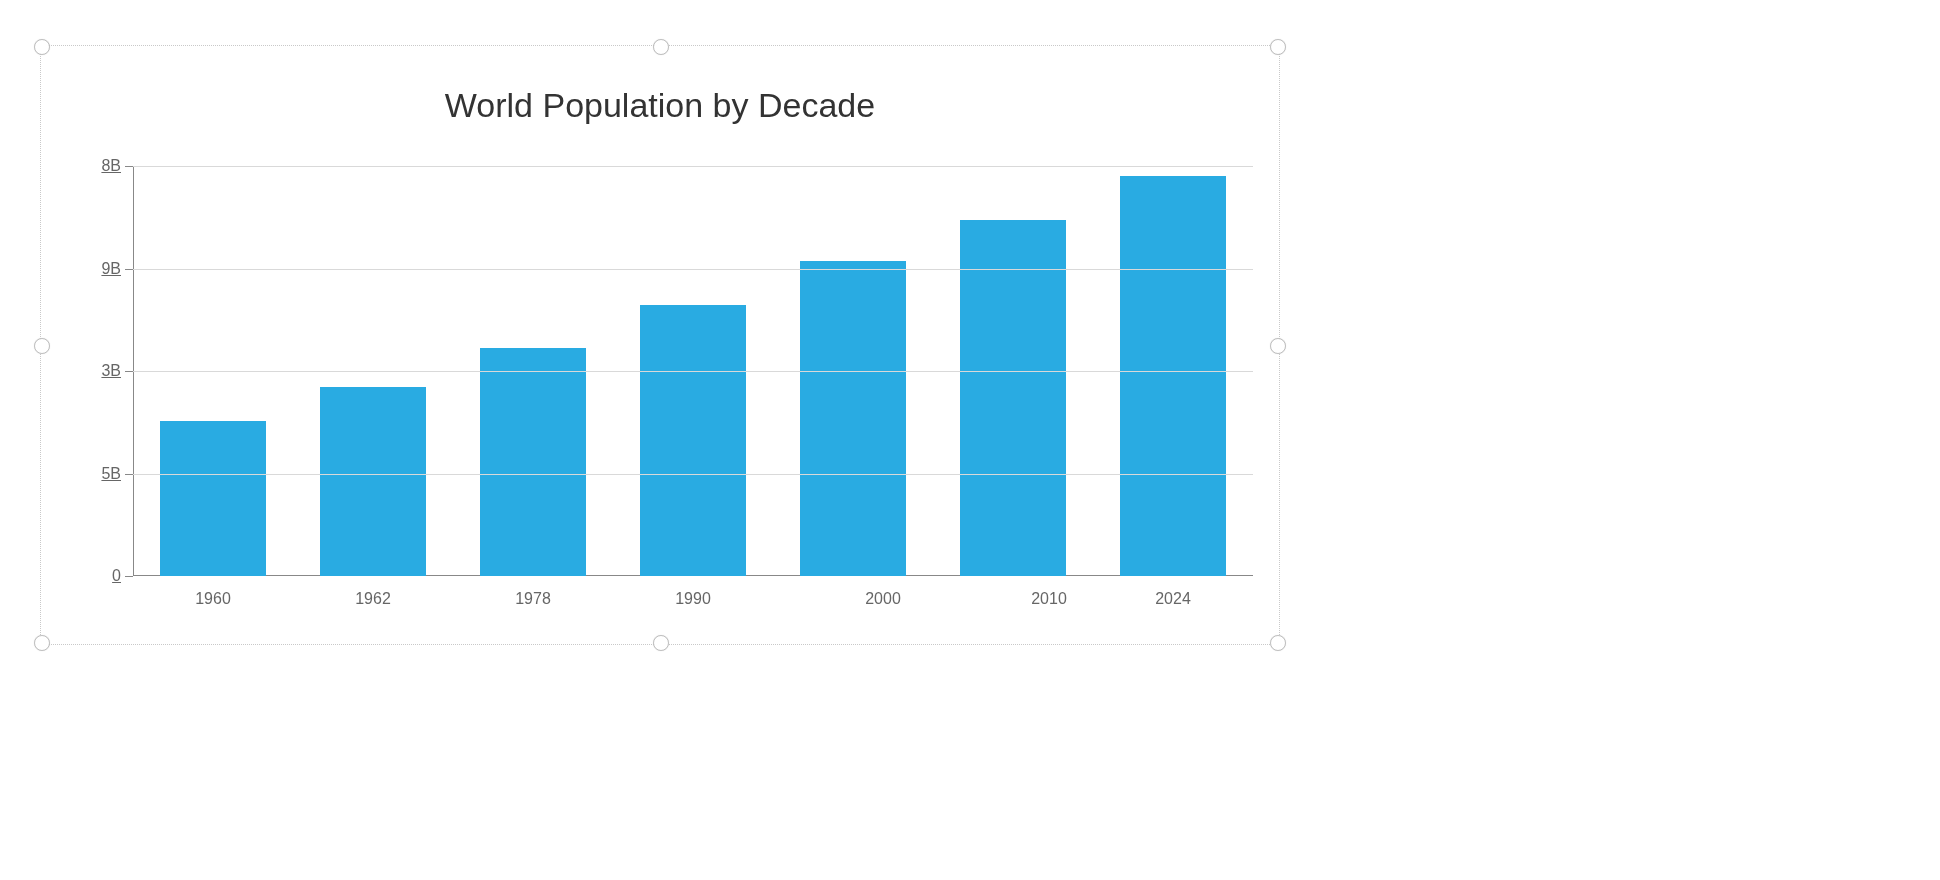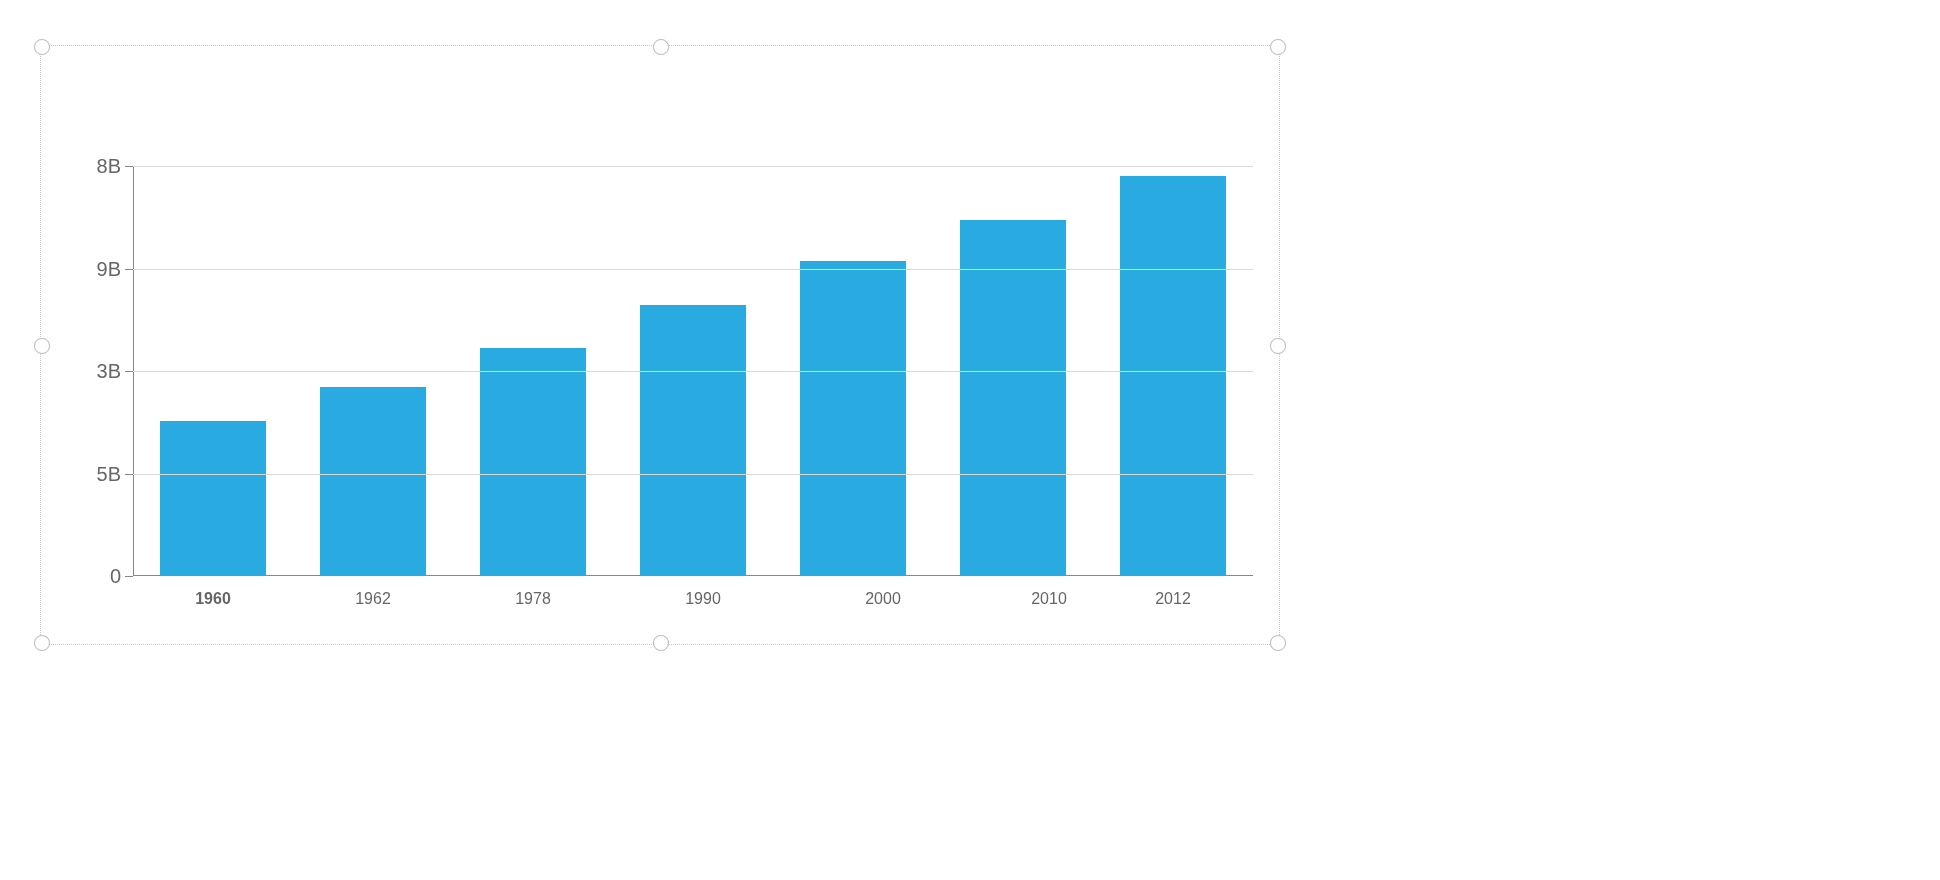--- a/index.html
+++ b/index.html
@@ -86,24 +86,25 @@
     left: 0;
     right: 0;
     height: 0;
     border-top: 1px solid #d9d9d9;
   }
   .y-tick-label {
     position: absolute;
     left: -56px;
     width: 44px;
     text-align: right;
-    font-size: 20px;
+    font-size: 16px;
     color: #666666;
     font-weight: 300;
     transform: translateY(-50%);
+    text-decoration: underline;
   }
   .y-tick-mark {
     position: absolute;
     left: -8px;
     width: 8px;
     height: 0;
     border-top: 1px solid #888888;
   }
   .bars {
     position: absolute;
@@ -136,20 +137,21 @@
 
     <div class="handle h-tl"></div>
     <div class="handle h-tr"></div>
     <div class="handle h-bl"></div>
     <div class="handle h-br"></div>
     <div class="handle h-ml"></div>
     <div class="handle h-mr"></div>
     <div class="handle h-mt"></div>
     <div class="handle h-mb"></div>
 
+    <div class="chart-title">World Population by Decade</div>
 
     <div class="plot" id="plot">
       <div class="y-axis"></div>
       <div class="x-baseline"></div>
       <div class="bars" id="bars">
           <div class="bar" style="left: 27.2px; width: 105.6px; height: 155.287px; background: rgb(41, 171, 226);"></div>
           <div class="bar" style="left: 187.2px; width: 105.6px; height: 188.6px; background: rgb(41, 171, 226);"></div>
           <div class="bar" style="left: 347.2px; width: 105.6px; height: 227.55px; background: rgb(41, 171, 226);"></div>
           <div class="bar" style="left: 507.2px; width: 105.6px; height: 271.113px; background: rgb(41, 171, 226);"></div>
           <div class="bar" style="left: 667.2px; width: 105.6px; height: 314.675px; background: rgb(41, 171, 226);"></div>
@@ -163,22 +165,22 @@
         <div class="y-tick-label" style="top: 307.5px;">5B</div>
         <div class="gridline" style="top: 205px;"></div>
         <div class="y-tick-mark" style="top: 205px;"></div>
         <div class="y-tick-label" style="top: 205px;">3B</div>
         <div class="gridline" style="top: 102.5px;"></div>
         <div class="y-tick-mark" style="top: 102.5px;"></div>
         <div class="y-tick-label" style="top: 102.5px;">9B</div>
         <div class="gridline" style="top: 0px;"></div>
         <div class="y-tick-mark" style="top: 0px;"></div>
         <div class="y-tick-label" style="top: 0px;">8B</div>
-        <div class="x-tick-label" style="left: 80px; font-weight: bold;">1960</div>
+        <div class="x-tick-label" style="left: 80px;">1960</div>
         <div class="x-tick-label" style="left: 240px;">1962</div>
         <div class="x-tick-label" style="left: 400px;">1978</div>
-        <div class="x-tick-label" style="left: 560px; margin-left: 10px;">1990</div>
+        <div class="x-tick-label" style="left: 560px;">1990</div>
         <div class="x-tick-label" style="left: 720px; margin-left: 30px;">2000</div>
         <div class="x-tick-label" style="left: 880px; margin-left: 36px;">2010</div>
-        <div class="x-tick-label" style="left: 1040px;">2012</div>
+        <div class="x-tick-label" style="left: 1040px;">2024</div>
       </div>
   </div>
 </div>
 
 </body></html>

